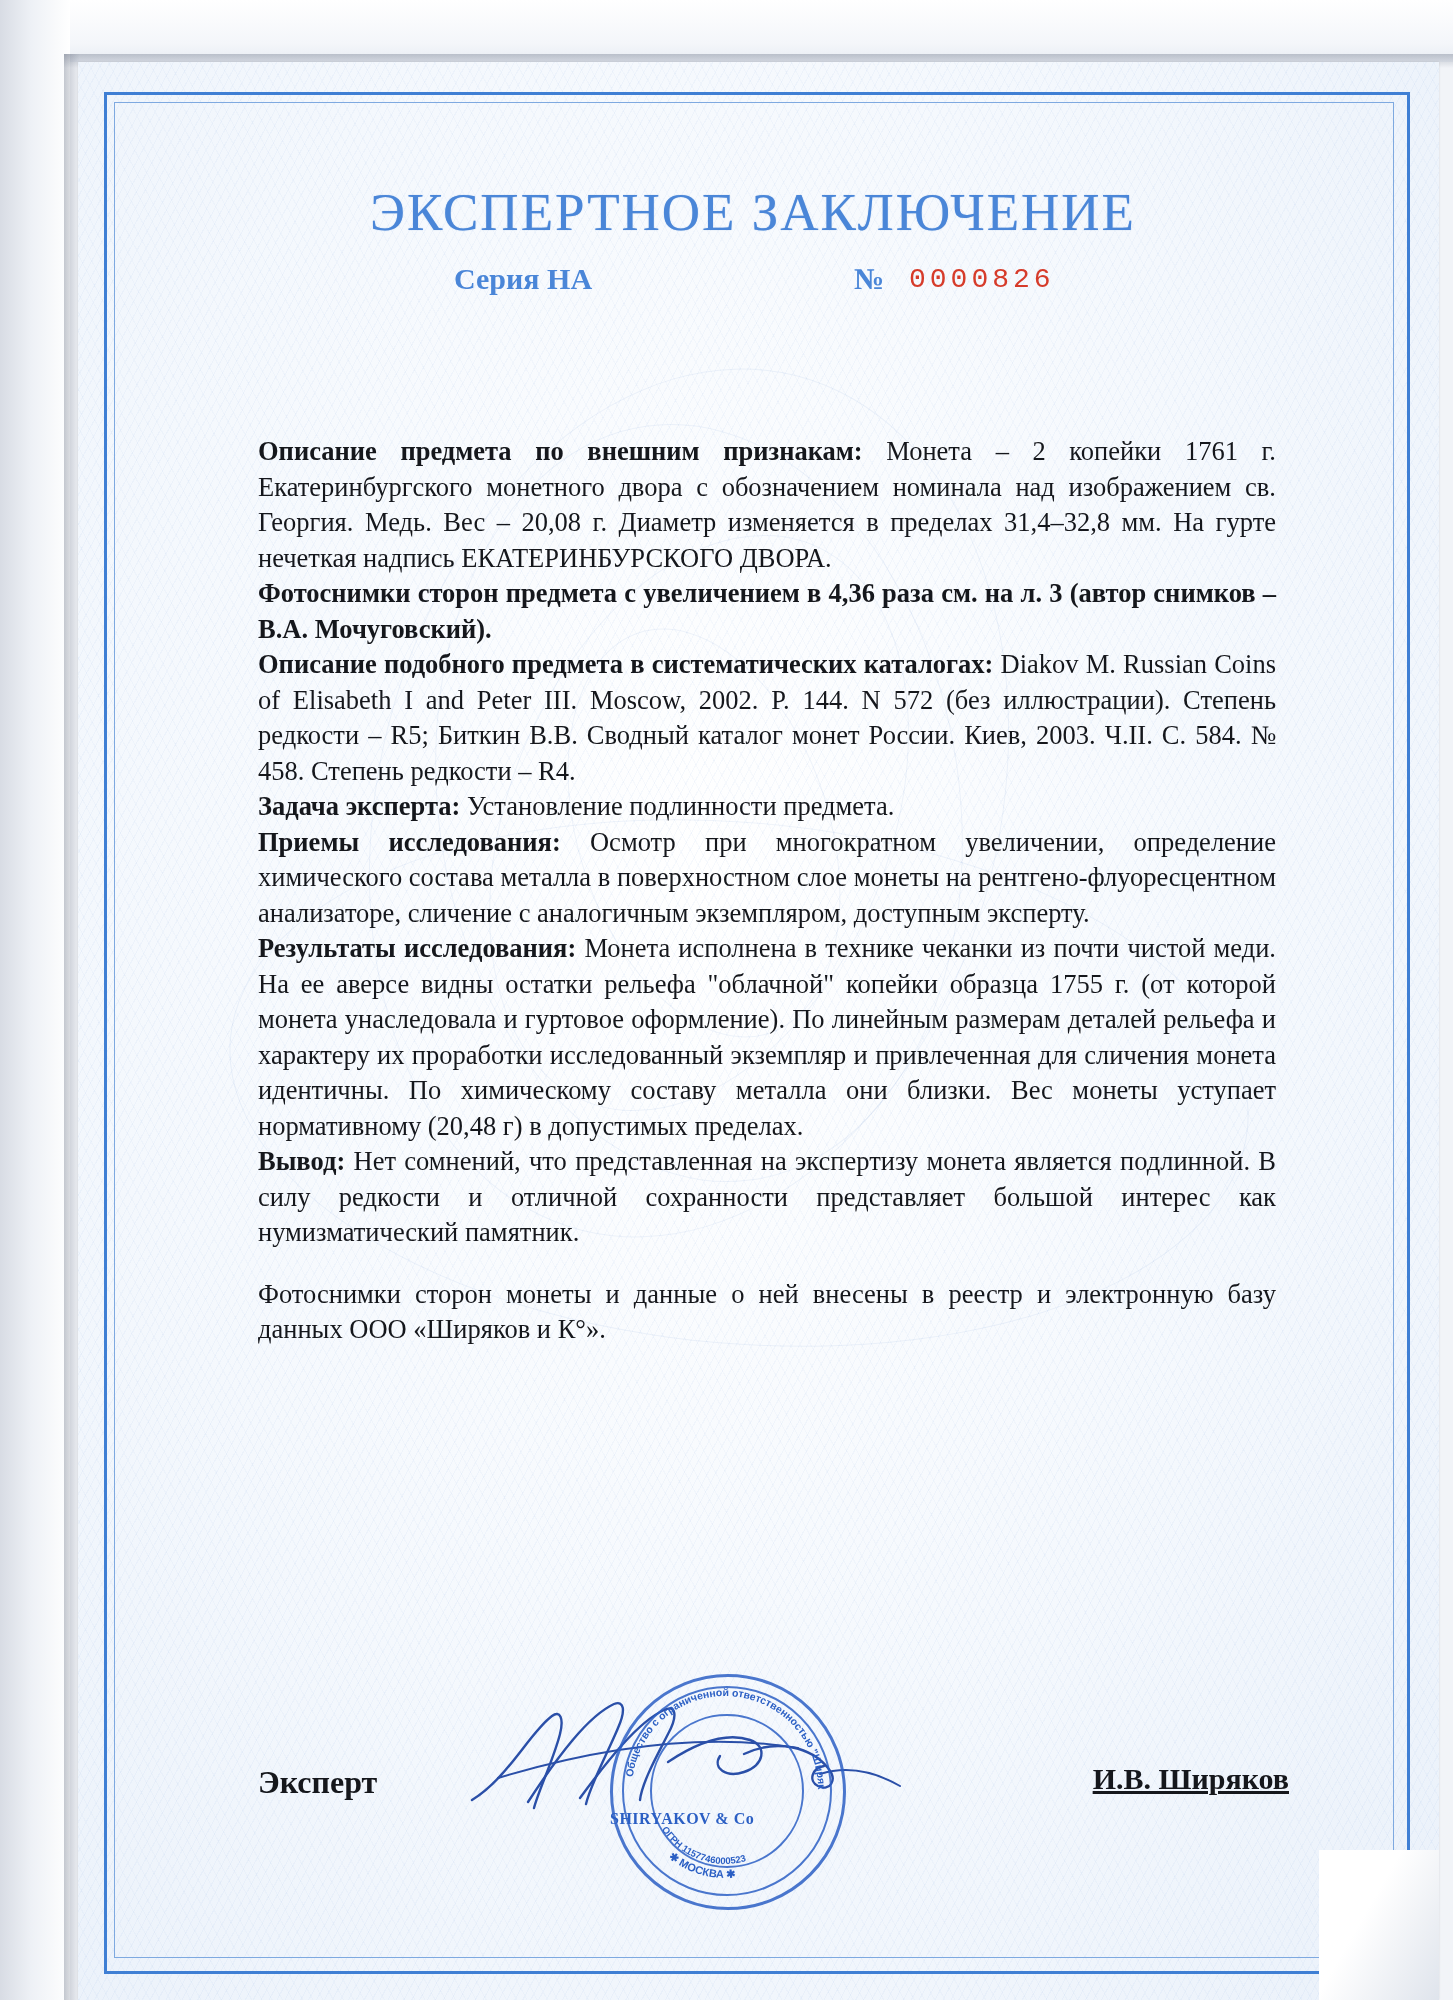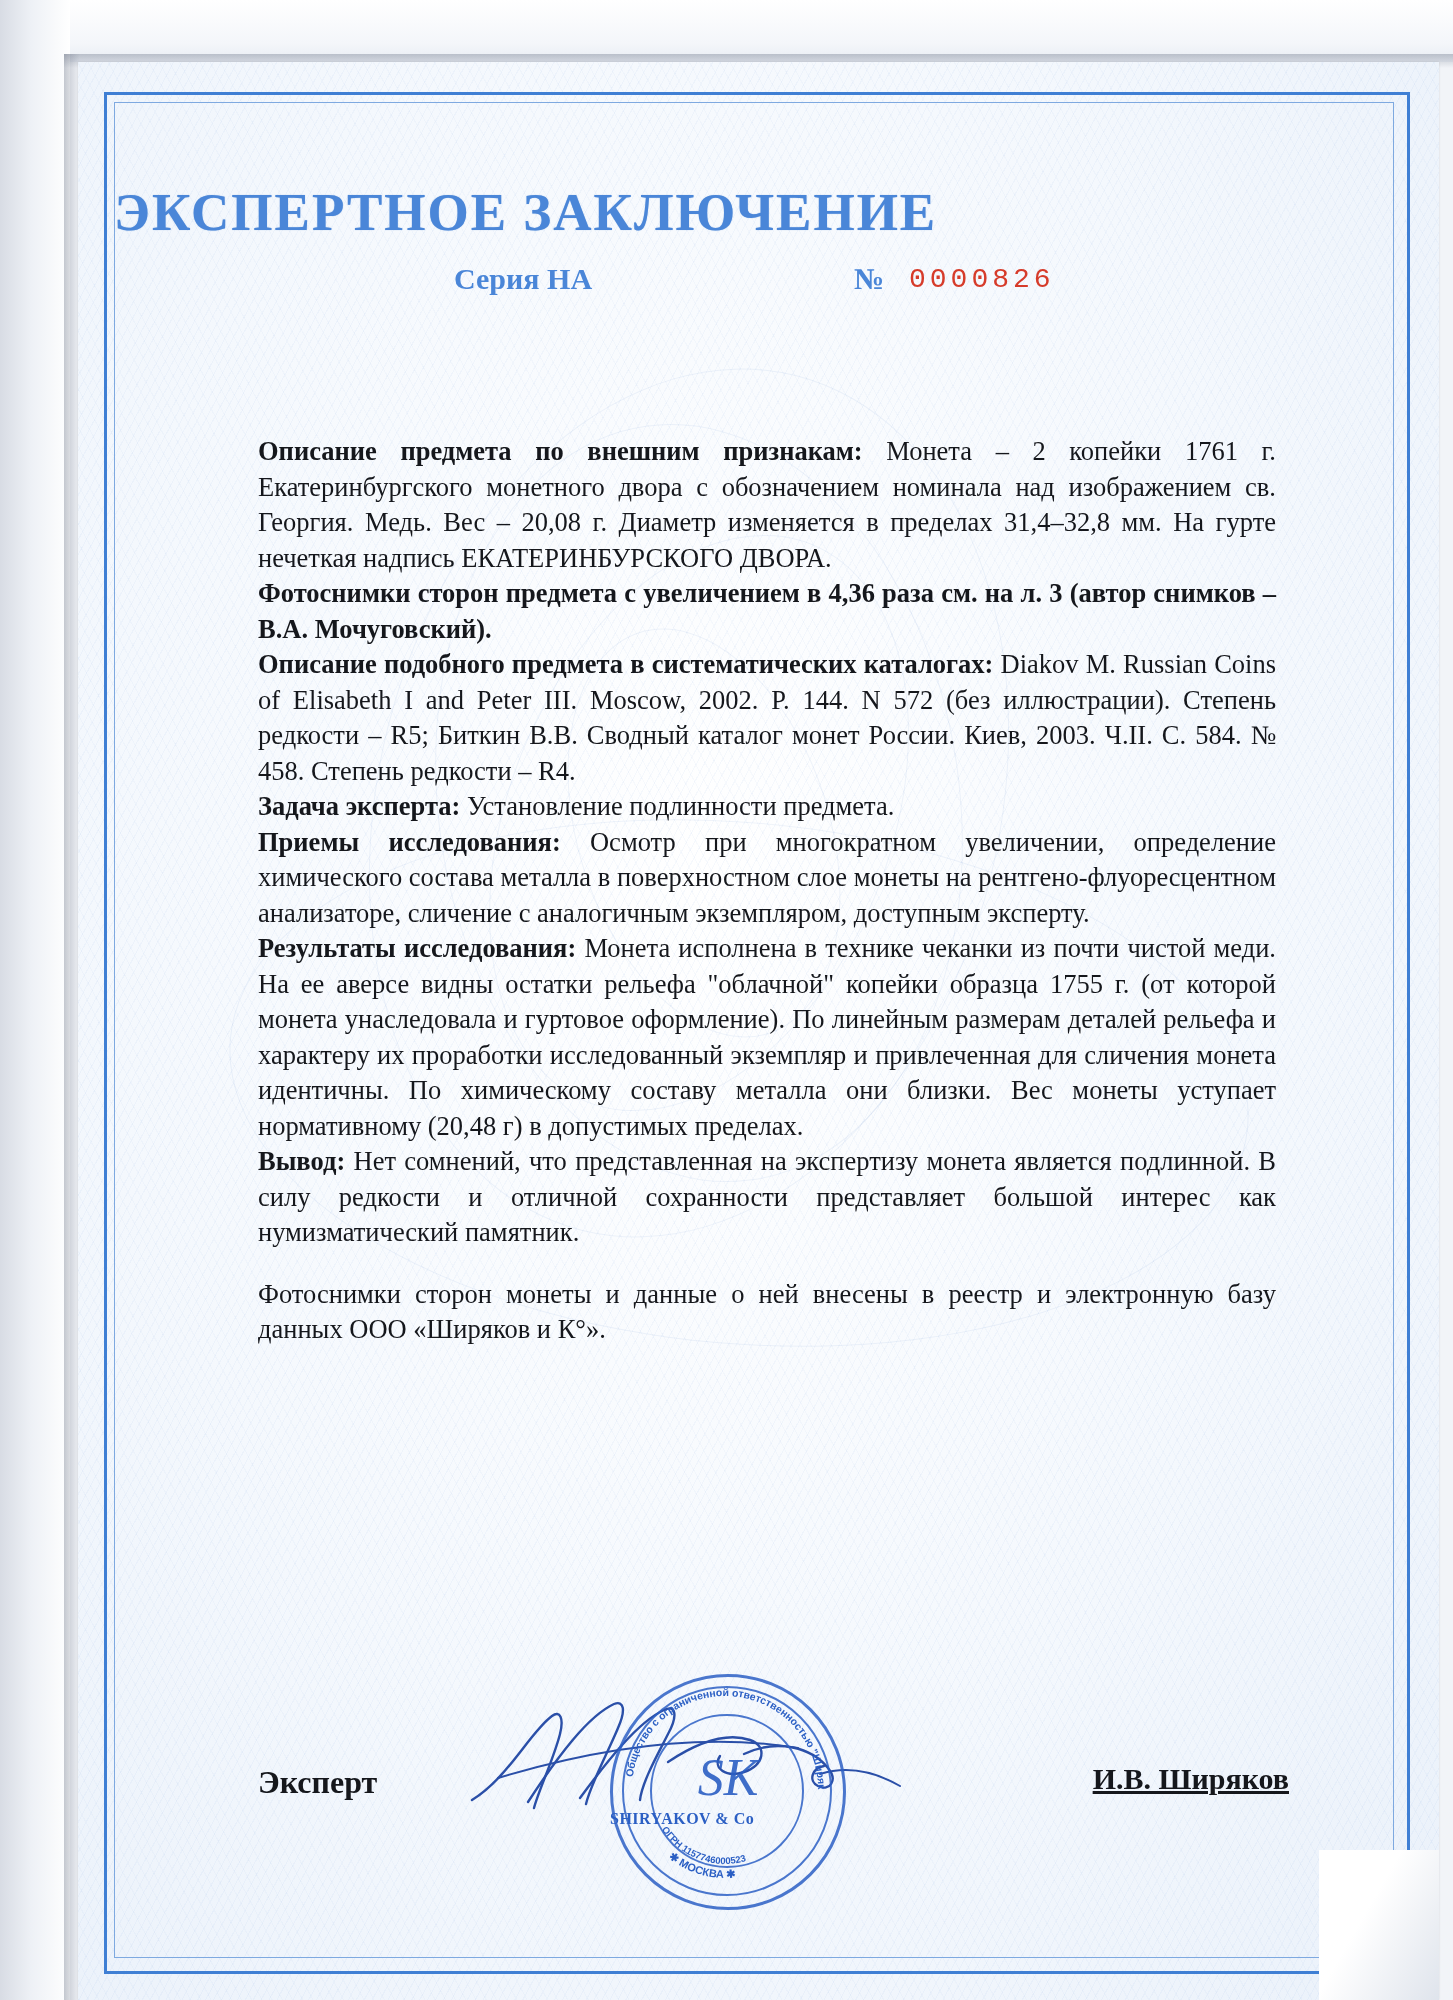--- a/index.html
+++ b/index.html
@@ -80,24 +80,24 @@
     width: 1278px; height: 1854px;
     border: 1px solid #7ea9e0;
   }
 
   
   #doc-title {
     position: absolute;
     left: 36px;
     top: 120px;
     width: 1278px;
-    text-align: left;
+    text-align: center;
     font-size: 53px;
     letter-spacing: 2px;
-    font-weight: 700;
+    font-weight: 400;
     color: #4a86d8;
     font-family: "Liberation Serif", serif;
     text-shadow: 0 0 1px rgba(70,130,210,0.5);
   }
   #series-row {
     position: absolute;
     left: 36px;
     top: 200px;
     width: 1278px;
     height: 46px;
@@ -285,21 +285,20 @@
       <path d="M200,80 C230,60 258,50 282,58 C300,64 296,84 276,90 C258,96 244,86 252,74"></path>
       <path d="M276,72 C310,56 344,66 360,86 C370,98 362,110 350,104 C340,99 344,86 356,84"></path>
       <path d="M352,92 C378,84 404,88 432,104" stroke-width="2"></path>
     </g>
   </svg>
 
   <div id="stamp">
     <div class="stamp-ring" style="left:0; top:0; width:230px; height:230px;"></div>
     <div class="stamp-ring" style="left:12px; top:12px; width:206px; height:206px; border-width:2px;"></div>
     <div class="stamp-ring" style="left:40px; top:40px; width:150px; height:150px; border-width:2px;"></div>
-    <div id="stamp-glyph">SK</div>
     <div id="stamp-center-text">SHIRYAKOV &amp; Co</div>
     <svg width="230" height="230" style="position:absolute;left:0;top:0;">
       <defs>
         <path id="arc-top" d="M22,115 A93,93 0 0 1 208,115"></path>
         <path id="arc-bottom" d="M26,115 A89,89 0 0 0 204,115"></path>
         <path id="arc-bottom2" d="M40,115 A75,75 0 0 0 190,115"></path>
       </defs>
       <text font-size="10.5" font-weight="bold" fill="#2b5fc4" font-family="'Liberation Sans', sans-serif">
         <textPath href="#arc-top" startOffset="4%">Общество с ограниченной ответственностью "Ширяков и Ко"</textPath>
       </text>

